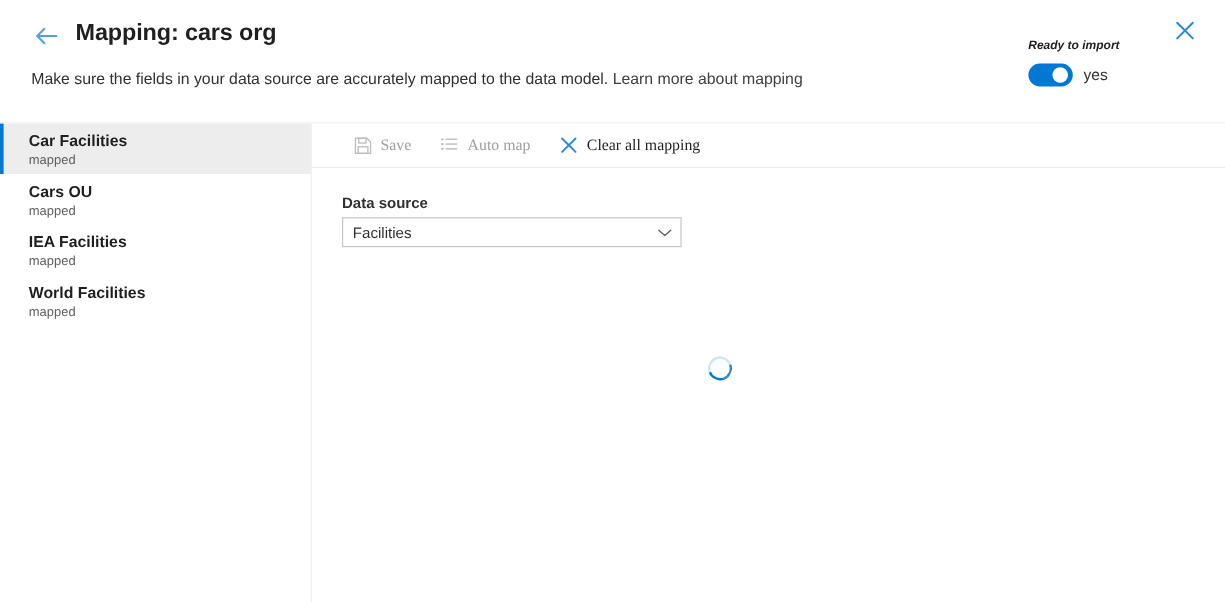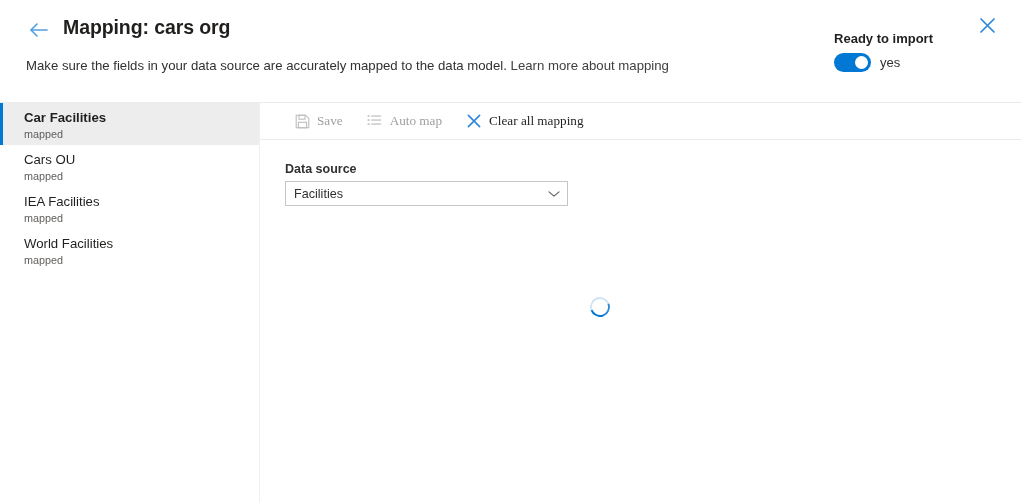--- a/index.html
+++ b/index.html
@@ -70,25 +70,26 @@
   }
 
   .ready-block {
     position: absolute;
     right: 88px;
     top: 31px;
     text-align: left;
   }
 
   .ready-label {
-    font-size: 13px;
+    font-size: 10px;
     font-weight: bold;
     color: #201f1e;
     white-space: nowrap;
     line-height: 16px;
+    font-style: italic;
   }
 
   .toggle-row {
     display: flex;
     align-items: center;
     margin-top: 6px;
   }
 
   .toggle {
     position: relative;
@@ -181,20 +182,21 @@
     position: absolute;
     left: 0; top: 0; bottom: 0;
     width: 3px;
     background: #0078d4;
   }
 
   .query-name {
     font-size: 13.2px;
     color: #201f1e;
     line-height: 16px;
+    font-weight: bold;
   }
   .query-item.selected .query-name { font-weight: bold; }
 
   .query-status {
     font-size: 10.8px;
     color: #605e5c;
     line-height: 14px;
     margin-top: 1px;
   }
 

